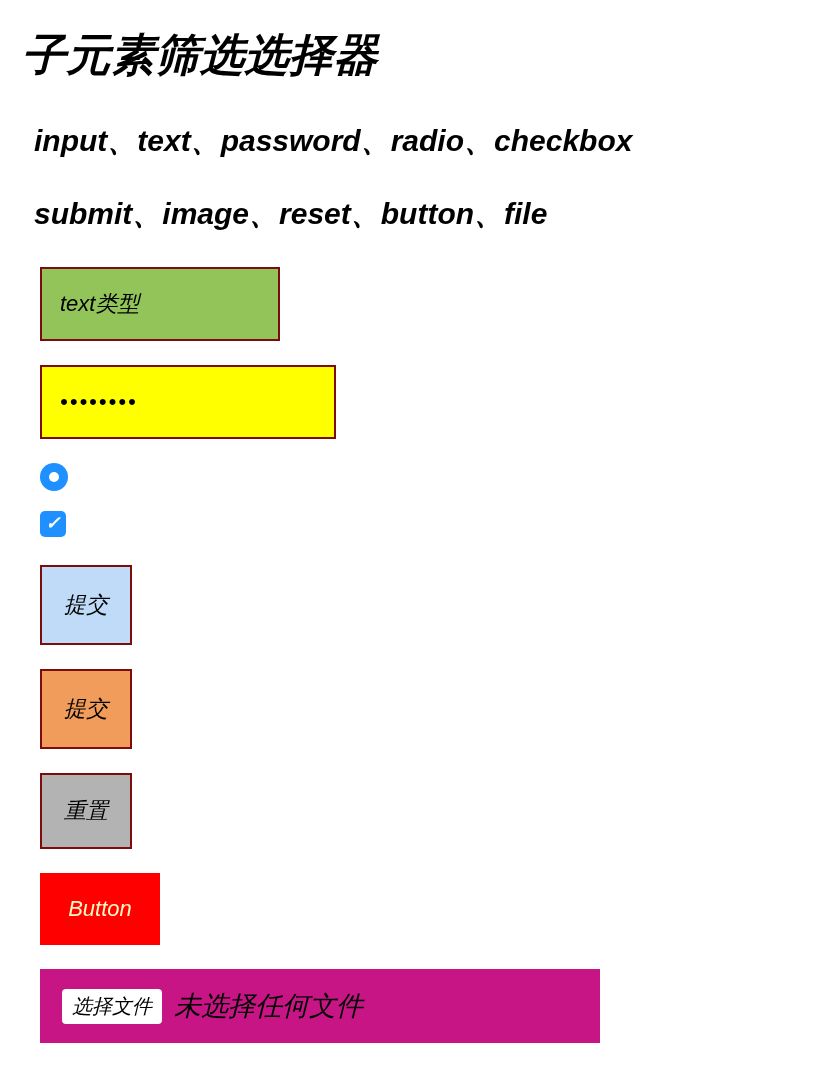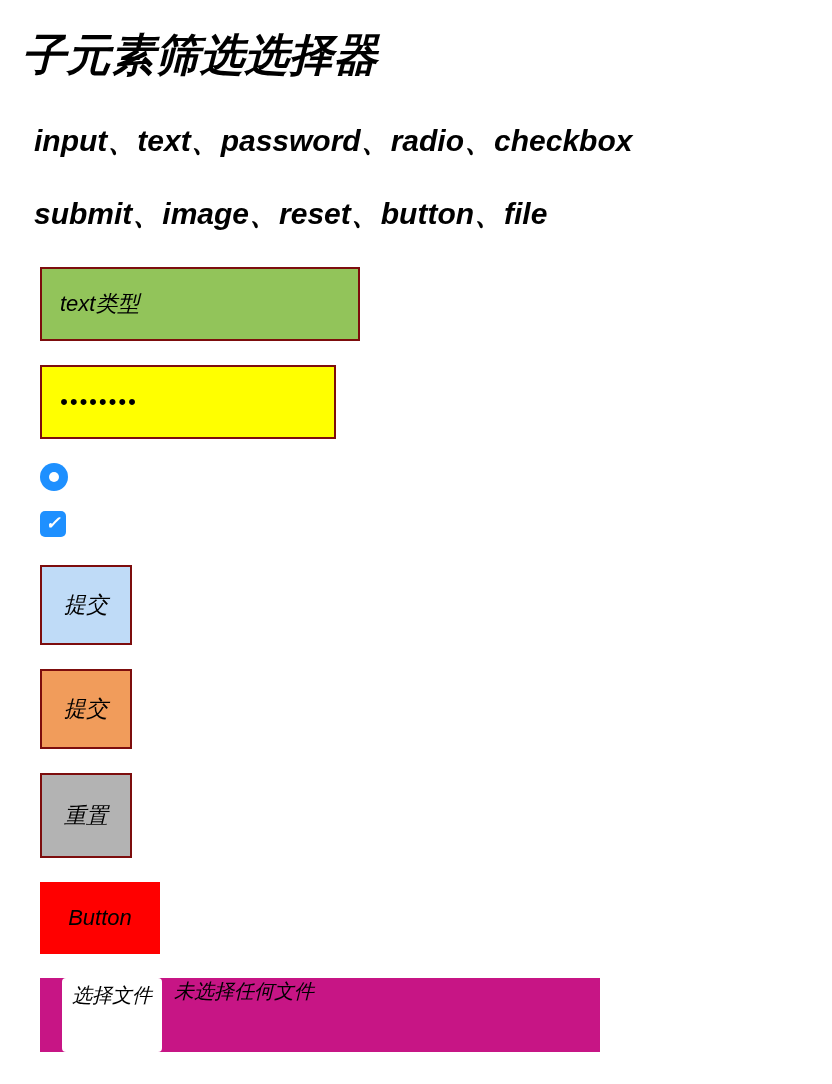--- a/index.html
+++ b/index.html
@@ -23,21 +23,21 @@
       margin: 0 0 32px 12px;
     }
     form {
       margin: 20px 0 0 18px;
     }
     .row {
       margin-bottom: 24px;
     }
     
     .txt {
-      width: 320px;
+      width: 240px;
       height: 74px;
       padding: 0 18px;
       font-size: 22px;
       background: #92c45a;
       border: 2px solid #7d0d0d;
       outline: none;
     }
     .txt::placeholder { color: #000; opacity: 1; }
     
     .pwd {
@@ -108,56 +108,57 @@
       height: 80px;
       padding: 0 18px;
       font-size: 22px;
       background: #f19c5b;
       border: 2px solid #7d0d0d;
       cursor: pointer;
     }
     
     .btn-reset {
       min-width: 92px;
-      height: 85px;
+      height: 76px;
       padding: 0 18px;
       font-size: 22px;
       background: #b3b3b3;
       border: 2px solid #7d0d0d;
       cursor: pointer;
     }
     
     .btn-button {
       min-width: 120px;
       height: 72px;
       padding: 0 18px;
       font-size: 22px;
       background: #ff0000;
-      color: #000000;
+      color: #fef9c3;
       border: none;
       cursor: pointer;
     }
     
     .file-wrap {
       display: inline-flex;
+      align-items: center;
       width: 560px;
       height: 74px;
       padding: 0 22px;
       background: #c71585;
       cursor: pointer;
     }
     .file-pick {
       background: #fff;
       border-radius: 4px;
       padding: 4px 10px;
       font-size: 20px;
       margin-right: 12px;
     }
     .file-label {
-      font-size: 20px;
+      font-size: 27px;
       color: #000;
     }
     .gap-sm { margin-bottom: 16px; }
   </style>
 </head>
 <body>
 
 <h1>子元素筛选选择器</h1>
 
 <h2>input、text、password、radio、checkbox</h2>

